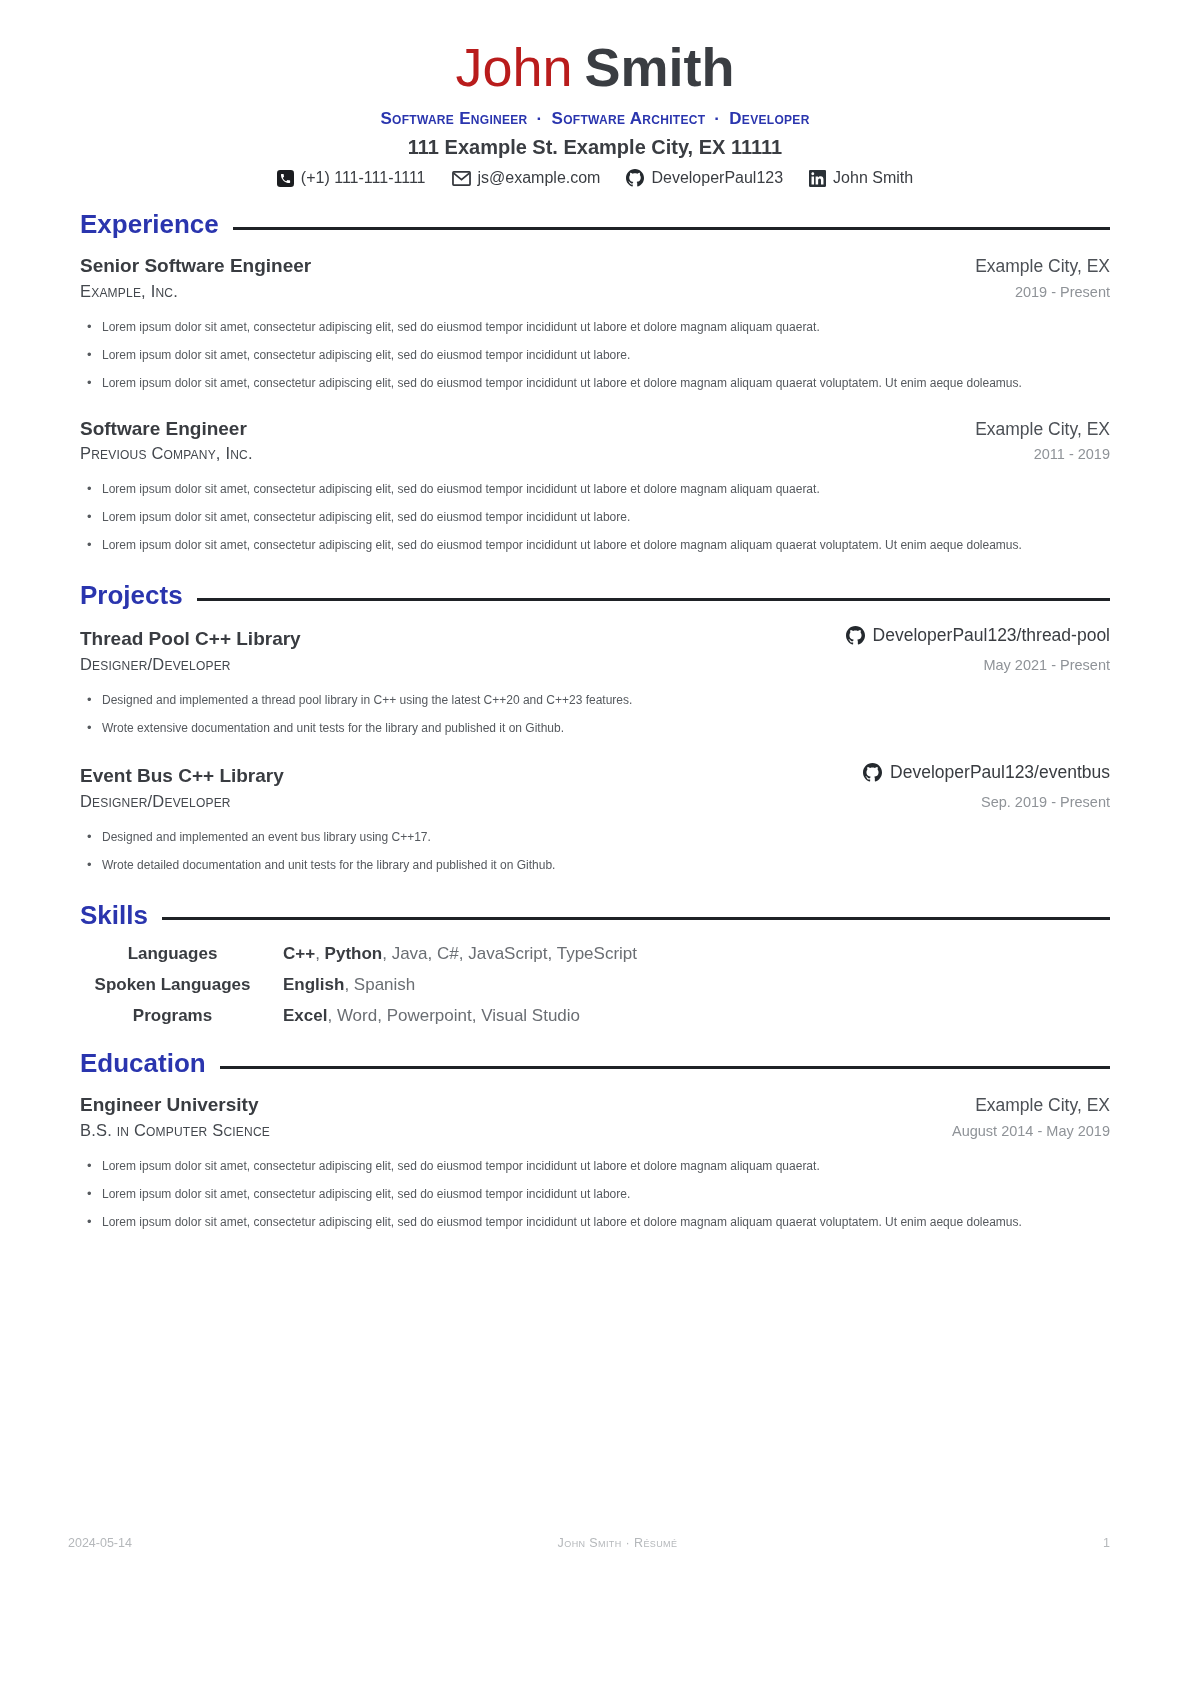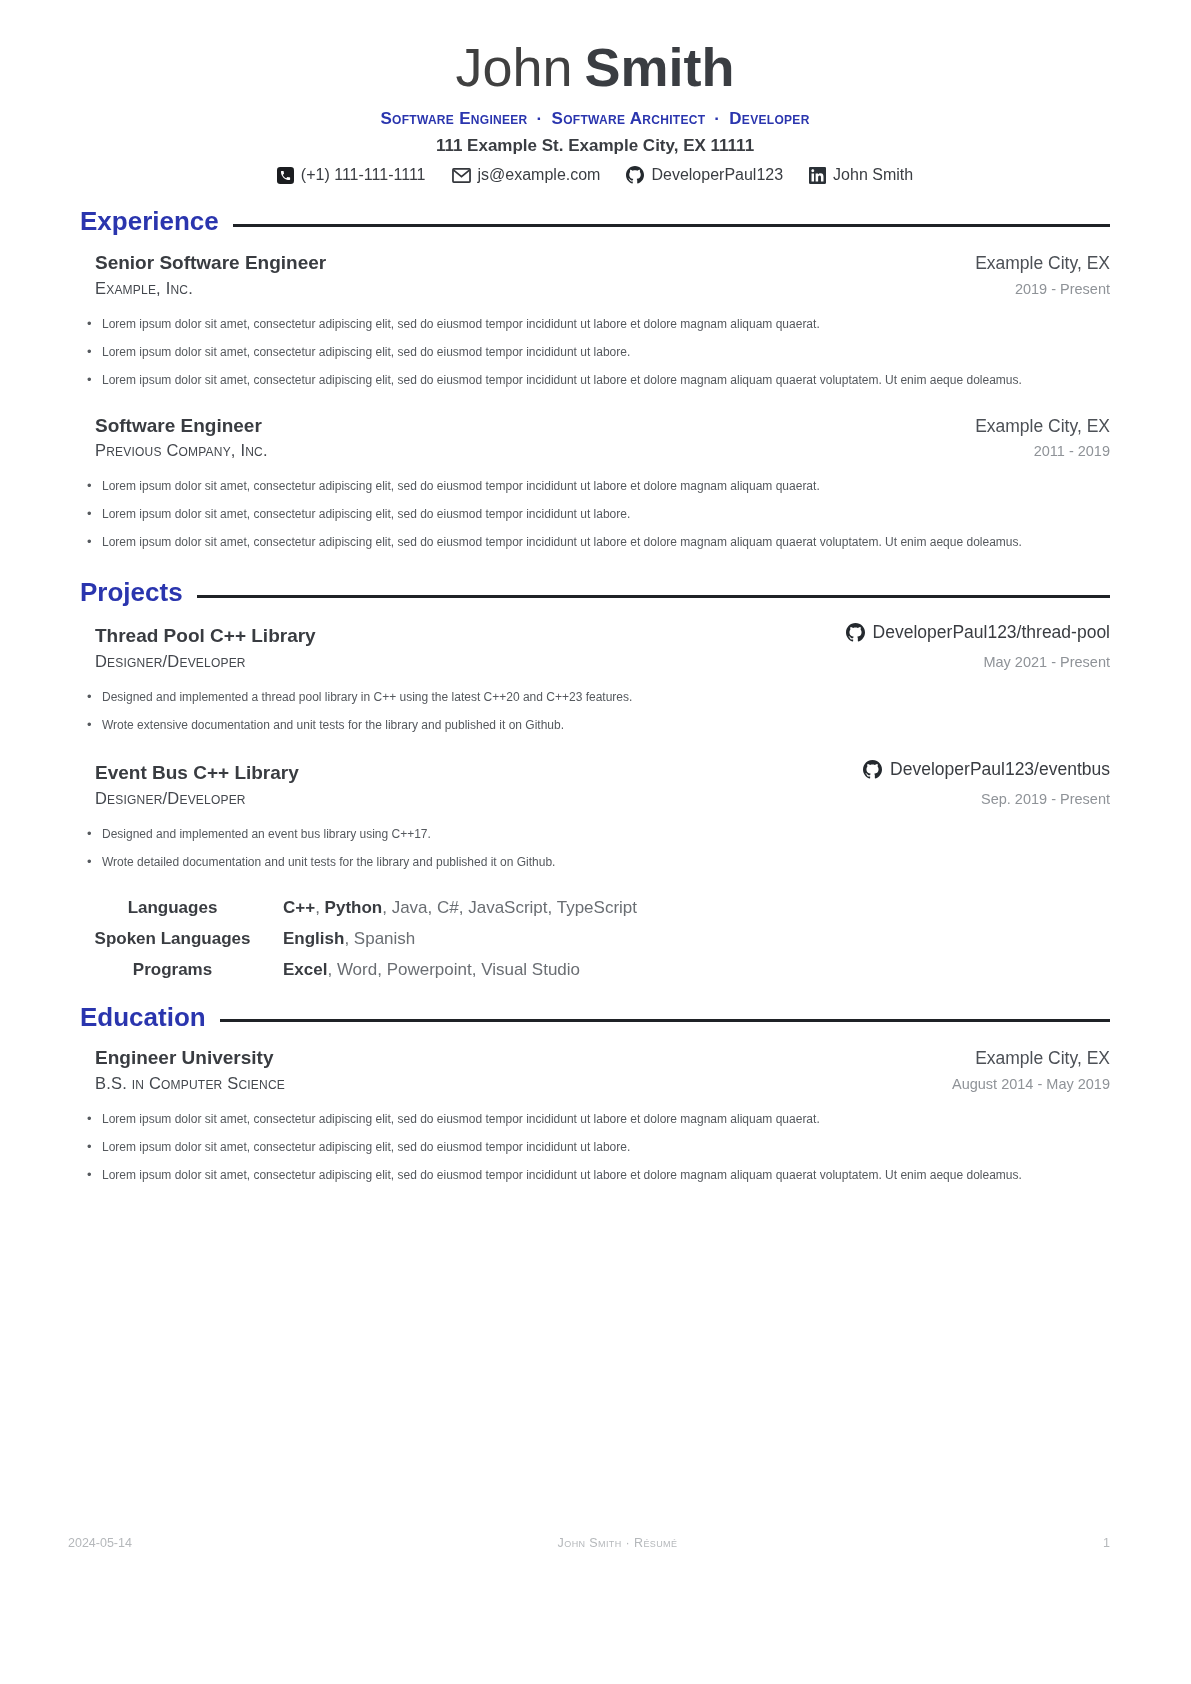--- a/index.html
+++ b/index.html
@@ -15,53 +15,53 @@
     height: 1684px;
     margin: 0 auto;
     background: #ffffff;
     padding: 38px 81px 0 80px;
     overflow: hidden;
   }
 
   
   .hdr { text-align: center; }
   .name { font-size: 54px; line-height: 1.1; font-weight: 400; letter-spacing: 0; }
-  .name .first { color: #404040; font-weight: 300; margin-right: 12px; }
+  .name .first { color: #b91c1c; font-weight: 300; margin-right: 12px; }
   .name .last  { color: #3a3d42; font-weight: 700; }
   .tagline {
     margin-top: 12px;
     font-variant: small-caps;
     color: #2a35ae;
     font-size: 17px;
     font-weight: 600;
     letter-spacing: 0.3px;
   }
   .tagline .sep { margin: 0 9px; font-weight: 700; }
-  .address { margin-top: 7px; font-size: 17px; font-weight: 700; color: #3a3d42; }
+  .address { margin-top: 7px; font-size: 20px; font-weight: 700; color: #3a3d42; }
   .contacts {
     margin-top: 10px;
     display: flex;
     justify-content: center;
     align-items: center;
     gap: 26px;
     font-size: 16px;
     color: #3a3d42;
   }
   .contact { display: inline-flex; align-items: center; gap: 7px; cursor: pointer; }
   .contact svg { display: block; }
 
   
   section { margin-top: 23px; }
   .sec-head { display: flex; align-items: center; margin-bottom: 15px; }
   .sec-title { color: #2a35ae; font-size: 26px; font-weight: 700; line-height: 1.1; white-space: nowrap; }
   .rule { flex: 1; height: 3px; background: #1f2226; margin-left: 14px; margin-top: 8px; }
 
   .entry { margin-bottom: 21px; }
   .entry:last-child { margin-bottom: 0; }
-  .row1, .row2 { display: flex; justify-content: space-between; align-items: baseline; margin-left: 15px; }
+  .row1, .row2 { display: flex; justify-content: space-between; align-items: baseline; }
   .role { font-size: 19px; font-weight: 700; color: #393c41; line-height: 1.25; }
   .loc { font-size: 17.5px; color: #4c5056; }
   .row2 { margin-top: 4px; }
   .sc { font-variant: small-caps; font-size: 16.5px; color: #43474d; letter-spacing: 0.2px; }
   .dates { font-size: 14.5px; color: #8f9398; }
 
   .repo-link { display: inline-flex; align-items: center; gap: 8px; font-size: 17.5px; color: #393c41; cursor: pointer; text-align: center; }
   .repo-link svg { display: block; }
 
   ul.bullets { list-style: none; margin: 13px 0 0 0; padding: 0 0 0 6px; }
@@ -237,20 +237,24 @@
         <div class="dates">Sep. 2019 - Present</div>
       </div>
       <ul class="bullets">
         <li>Designed and implemented an event bus library using C++17.</li>
         <li>Wrote detailed documentation and unit tests for the library and published it on Github.</li>
       </ul>
     </article>
   </section>
 
   <section>
+    <div class="sec-head">
+      <h2 class="sec-title">Skills</h2>
+      <div class="rule"></div>
+    </div>
 
     <div class="skill-row">
       <div class="skill-label">Languages</div>
       <div class="skill-value">
         <span class="b">C++</span><span>, </span><span class="b">Python</span><span>, Java, C#, JavaScript, TypeScript</span>
       </div>
     </div>
     <div class="skill-row">
       <div class="skill-label">Spoken Languages</div>
       <div class="skill-value">

